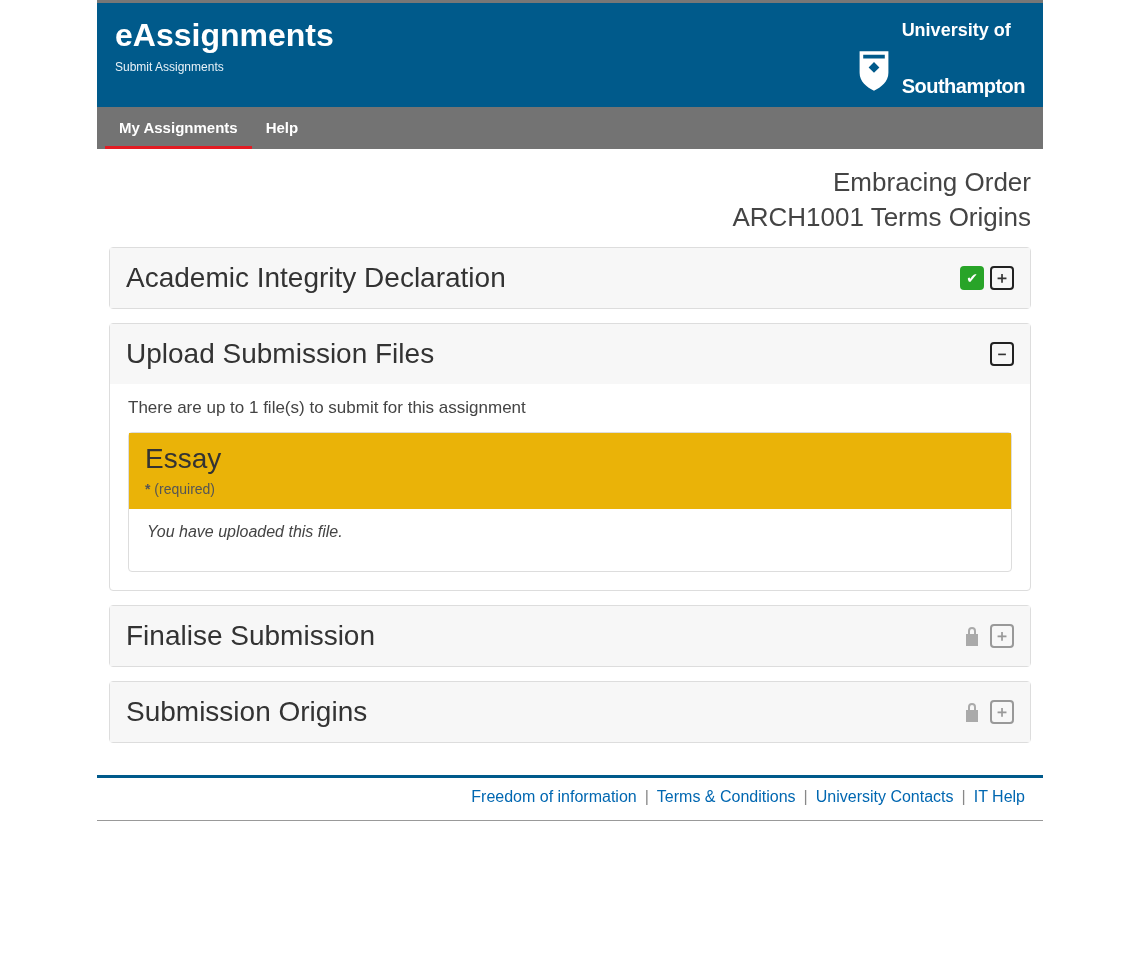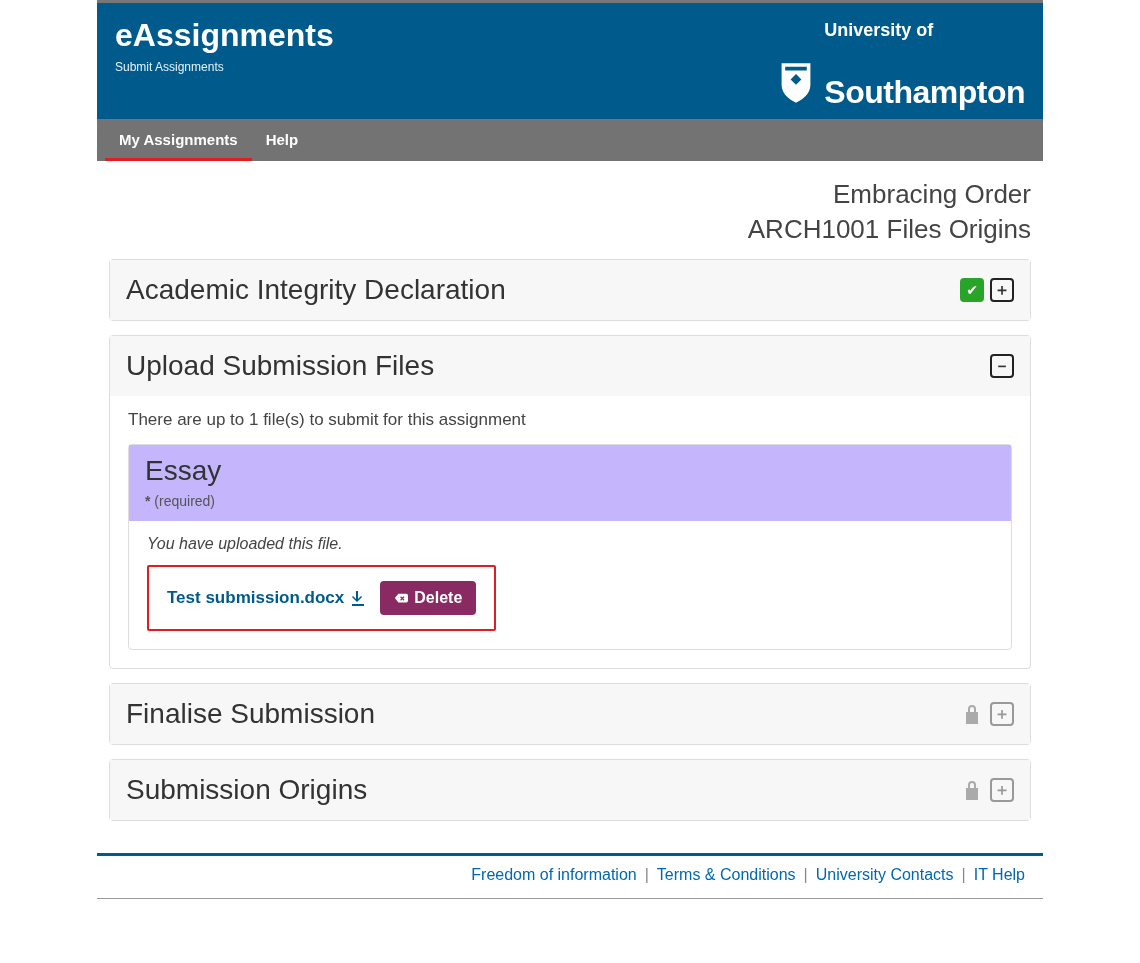--- a/index.html
+++ b/index.html
@@ -6,21 +6,21 @@
     body { font-family: "Segoe UI", Tahoma, sans-serif; background: #fff; color: #333; }
     .wrapper { width: 946px; margin: 0 auto; border-top: 3px solid #777; border-bottom: 1px solid #999; }
 
     .header { background: #005a8b; padding: 14px 18px 10px 18px; display: flex; justify-content: space-between; align-items: flex-start; }
     .header-left h1 { color: #fff; font-size: 32px; font-weight: 600; margin-bottom: 6px; }
     .header-left p { color: #e8f2f8; font-size: 12px; }
     .header-right { color: #fff; display: flex; align-items: flex-end; gap: 10px; padding-top: 4px; }
     .uni-crest svg { width: 36px; height: 44px; fill: #fff; }
     .uni-text { line-height: 1.05; font-weight: 600; }
     .uni-text .top { font-size: 18px; }
-    .uni-text .bot { font-size: 32px; letter-spacing: -0.5px; margin-top: 36px; }
+    .uni-text .bot { font-size: 20px; letter-spacing: -0.5px; margin-top: 36px; }
 
     .tabs { background: #737373; display: flex; padding: 0 8px; }
     .tab { color: #fff; font-size: 15px; padding: 12px 14px 10px 14px; font-weight: 700; cursor: pointer; }
     .tab.active { border-bottom: 3px solid #e31b23; }
     .tab:not(.active) { font-weight: 400; }
     .tab:not(.active) { font-weight: 700; } 
 
     .main { padding: 10px 12px 18px 12px; }
     .titleblock { text-align: right; color: #444; margin: 8px 0 14px 0; }
     .titleblock .t1 { font-size: 26px; margin-bottom: 4px; }
@@ -34,21 +34,21 @@
     .check-badge { background: #28a428; border-radius: 4px; color: #fff; font-size: 14px; }
     .pm-box { border: 2px solid #222; border-radius: 4px; font-weight: 700; font-size: 16px; line-height: 1; }
     .pm-box.gray { border-color: #999; color: #999; }
     .lock-ico { color: #aaa; }
     .lock-ico svg { width: 20px; height: 22px; fill: #aaa; }
 
     .panel-body { padding: 14px 18px 18px 18px; }
     .note { color: #444; font-size: 17px; margin-bottom: 14px; }
 
     .subpanel { border: 1px solid #ddd; border-radius: 4px; }
-    .subpanel-hd { background: #c4b5fd; padding: 10px 16px 12px 16px; }
+    .subpanel-hd { background: #eab308; padding: 10px 16px 12px 16px; }
     .subpanel-hd h3 { font-size: 28px; font-weight: 400; color: #333; margin-bottom: 6px; }
     .req { font-size: 14px; color: #555; }
     .req .star { font-weight: 700; }
     .subpanel-body { padding: 14px 18px 18px 18px; }
     .uploaded-text { font-size: 16px; color: #444; margin-bottom: 12px; font-style: italic; }
 
     .hl-red { border: 2px solid #e31b23; padding: 14px 18px; display: flex; align-items: center; gap: 14px; border-radius: 2px; }
     .hl-red.wide { display: block; margin-top: 18px; }
     .file-link { color: #005a8b; font-weight: 700; font-size: 17px; text-decoration: none; display: flex; align-items: center; gap: 6px; }
     .file-link svg { width: 16px; height: 16px; fill: #005a8b; }
@@ -89,21 +89,21 @@
 
   <div class="tabs">
     <div class="tab active">My Assignments</div>
     <div class="tab">Help</div>
   </div>
 
   <div class="main">
 
     <div class="titleblock">
       <div class="t1">Embracing Order</div>
-      <div class="t2">ARCH1001 Files Origins</div>
+      <div class="t2">ARCH1001 Terms Origins</div>
     </div>
 
     <div class="panel">
       <div class="panel-hd">
         <h2>Academic Integrity Declaration</h2>
         <div class="panel-icons">
           <span class="iconbox check-badge">✔</span>
           <span class="iconbox pm-box">＋</span>
         </div>
       </div>
@@ -123,34 +123,20 @@
           <div class="subpanel-hd">
             <h3>Essay</h3>
             <div class="req">
               <span class="star">*</span>
               <span>(required)</span>
             </div>
           </div>
           <div class="subpanel-body">
             <p class="uploaded-text">You have uploaded this file.</p>
 
-            <div class="hl-red" style="width:fit-content; min-width:320px;">
-              <a href="#" class="file-link">
-                <span>Test submission.docx</span>
-                <svg viewBox="0 0 16 16">
-                    <path d="M8 1v8l3-3 1 1-5 5-5-5 1-1 3 3V1h2zM2 14h12v2H2z"></path>
-                  </svg>
-              </a>
-              <button class="btn-delete">
-                <svg viewBox="0 0 16 16">
-                    <path d="M5 3h9a2 2 0 0 1 2 2v6a2 2 0 0 1-2 2H5L1 8l4-5zm3 3l-1 1 1.5 1.5L7 10l1 1 1.5-1.5L11 11l1-1-1.5-1.5L12 7l-1-1-1.5 1.5L8 6z"></path>
-                  </svg>
-                <span>Delete</span>
-              </button>
-            </div>
           </div>
         </div>
 
 
       </div>
     </div>
 
     <div class="panel">
       <div class="panel-hd">
         <h2>Finalise Submission</h2>

